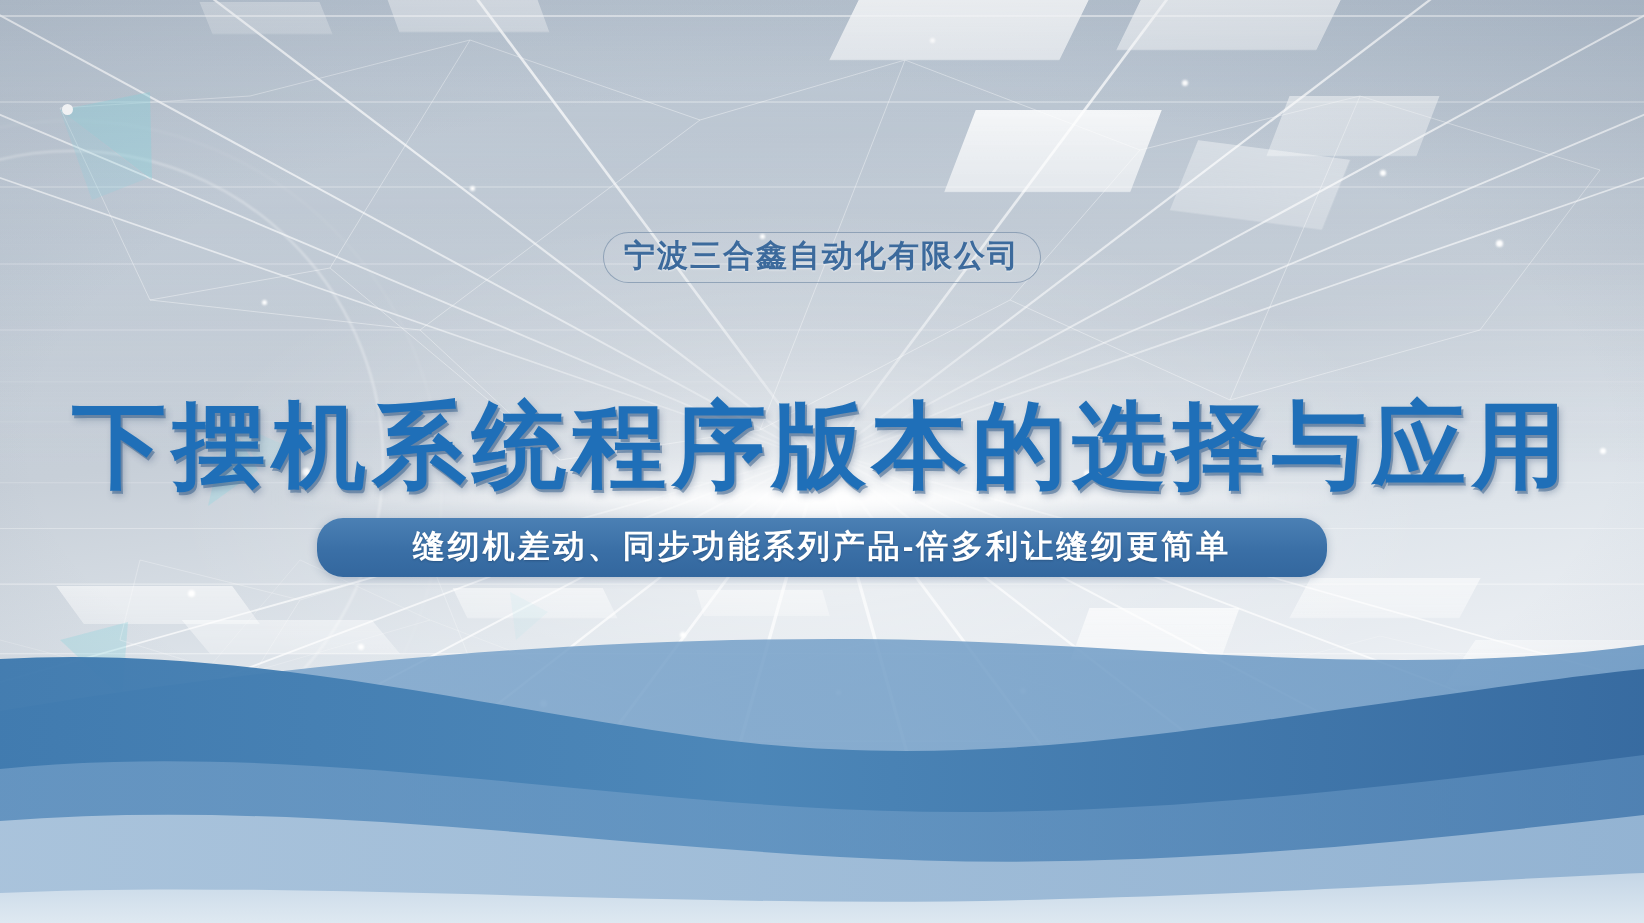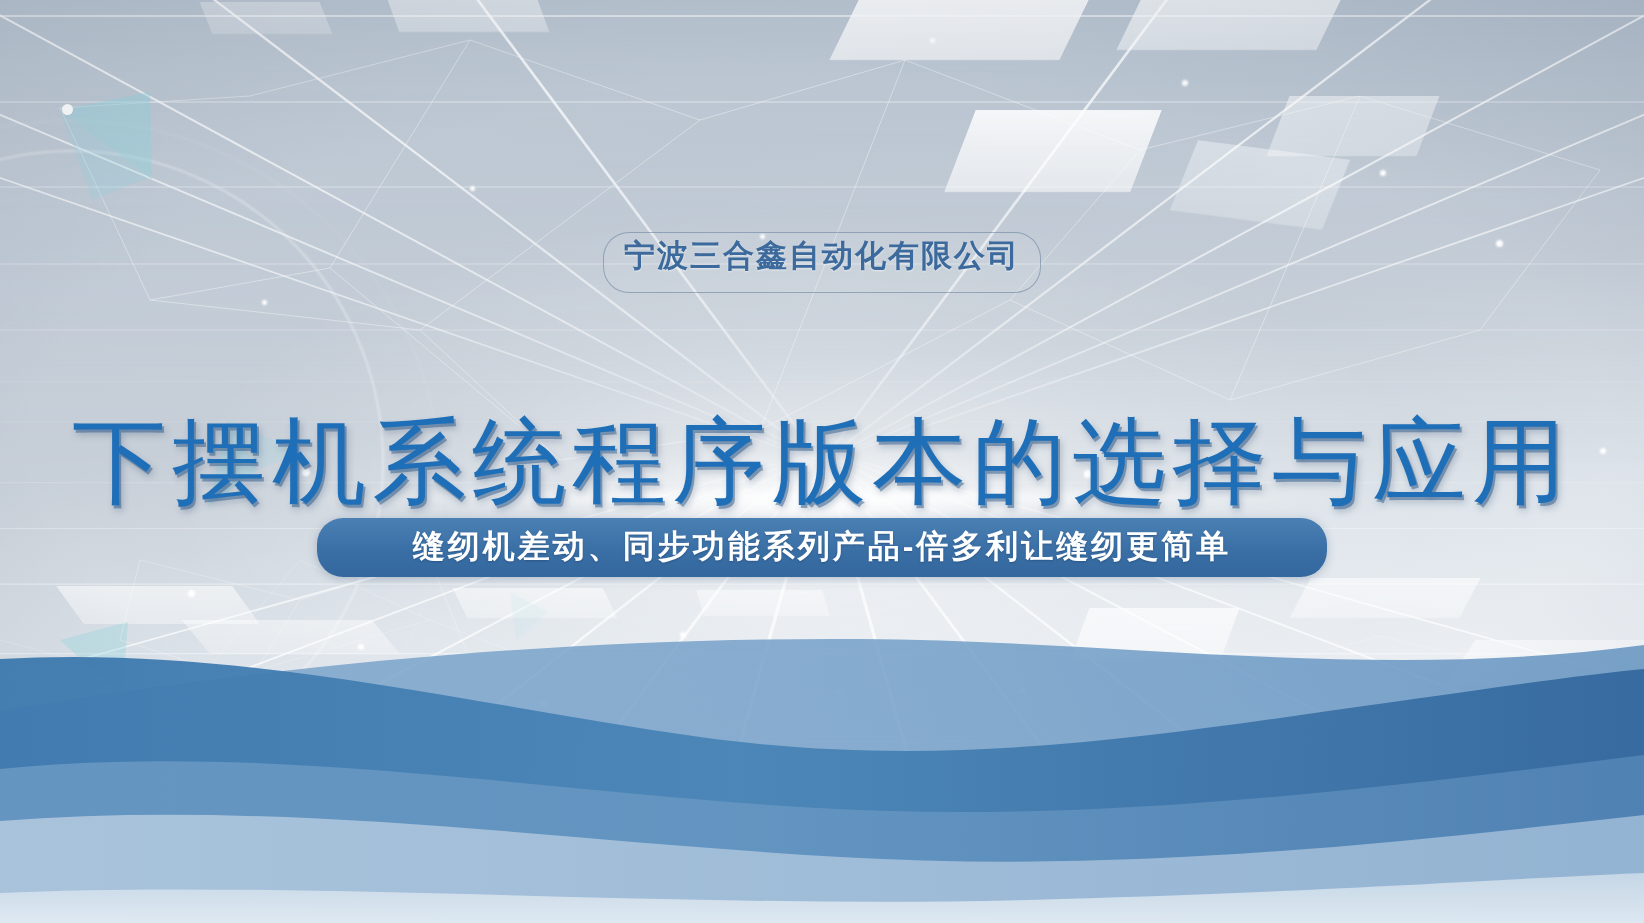--- a/index.html
+++ b/index.html
@@ -123,41 +123,41 @@
     display: flex;
     flex-direction: column;
     align-items: center;
   }
 
   .company-badge {
     position: absolute;
     top: 232px;
     left: 50%;
     transform: translateX(-50%);
-    padding: 5px 20px 18px 20px;
+    padding: 5px 20px 8px 20px;
     border: 1.6px solid rgba(104,129,158,0.58);
     border-radius: 26px;
     color: #3c6a9c;
     font-size: 31px;
     font-weight: 700;
     letter-spacing: 2px;
     line-height: 1.15;
     white-space: nowrap;
     text-shadow: 0 1px 2px rgba(255,255,255,0.55);
     background: rgba(255,255,255,0.05);
   }
 
   .main-title {
     position: absolute;
-    top: 346px;
+    top: 330px;
     left: 50%;
     transform: translateX(-50%);
     color: #1f6fb8;
     font-size: 94px;
-    font-weight: 400;
+    font-weight: 700;
     letter-spacing: 6px;
     line-height: 1.12;
     white-space: nowrap;
     text-shadow:
        2px 3px 0 rgba(41,86,133,0.48),
        3px 5px 7px rgba(40,70,110,0.30);
   }
 
   .subtitle-bar {
     position: absolute;

